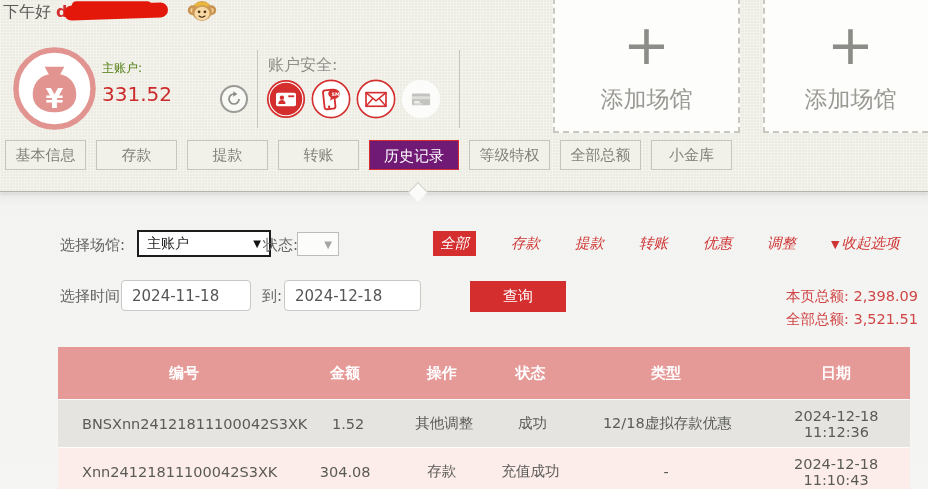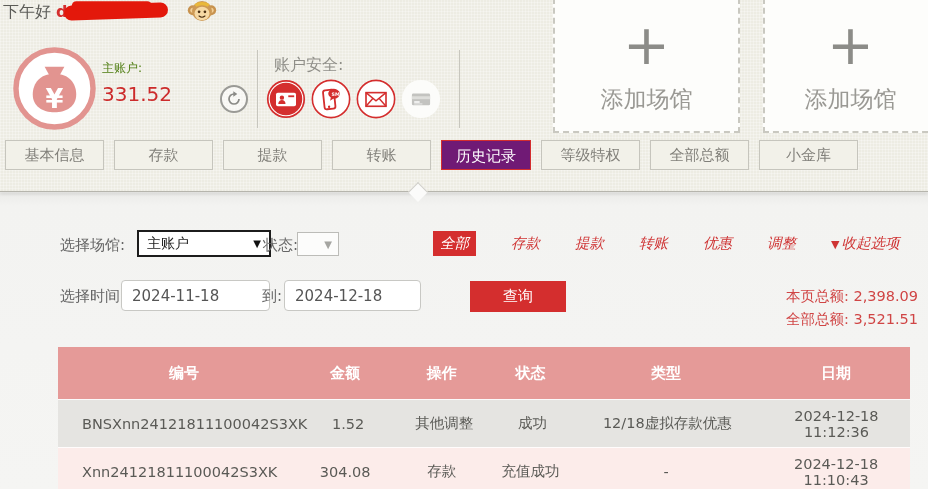--- a/index.html
+++ b/index.html
@@ -21,36 +21,36 @@
   .monkey { margin-left:14px; vertical-align:-9px; }
 
   
   .bag-icon { left:13px; top:47px; width:83px; height:83px; }
   .acct-label { left:102px; top:60px; font-size:12px; color:#4d7c0f; }
   .acct-balance { left:102px; top:82px; font-size:20px; color:#cc2b2b; }
   .refresh-btn { left:220px; top:85px; width:28px; height:28px; border:2px solid #9a9a96; border-radius:50%;
                  background:rgba(255,255,255,.55); display:flex; align-items:center; justify-content:center; cursor:pointer; }
   .vdiv { width:1px; background:#c7c6be; top:50px; height:78px; }
   .vdiv1 { left:257px; } .vdiv2 { left:459px; }
-  .sec-label { left:268px; top:55px; font-size:16px; color:#8f8e88;margin-left:6px; }
+  .sec-label { left:268px; top:55px; font-size:16px; color:#8f8e88; }
   .sec-icons { left:266px; top:79px; display:flex; gap:5px; }
   .sec-icon { width:40px; height:40px; border-radius:50%; cursor:pointer; }
 
   
   .venue-box { top:-12px; height:145px; background:#fdfdfb; border:2px dashed #c9c8c0;
                display:flex; flex-direction:column; align-items:center; justify-content:flex-end;
                padding-bottom:16px; cursor:pointer; }
   .venue-box .plus { font-size:56px; line-height:50px; color:#8c8c88; font-weight:400; }
   .venue-box .vlabel { font-size:23px; color:#9a9994; margin-top:14px; }
   .box1 { left:553px; width:187px; }
   .box2 { left:763px; width:175px; }
 
   
   .tabs { left:5px; top:140px; display:flex; gap:10px; }
-  .tab { width:99px; height:30px; line-height:28px; text-align:center; font-size:15px; color:#807f79;
+  .tab { width:81px; height:30px; line-height:28px; text-align:center; font-size:15px; color:#807f79;
          background:#f2f1e9; border:1px solid #c6c5bd; cursor:pointer; }
   .tab.active { width:90px; background:#701a75; border-color:#d42e2e; color:#fff; line-height:30px; }
 
   
   .page-hr { left:0; top:191px; width:928px; height:1px; background:#b6b5ad; box-shadow:0 2px 3px rgba(0,0,0,.2); z-index:1; }
   .diamond { left:411px; top:185px; width:14px; height:14px; background:#fbfbfa; transform:rotate(45deg);
              border-top:1px solid #cfcec8; border-left:1px solid #cfcec8; z-index:2; }
   .content { left:0; top:192px; width:928px; height:297px; background:linear-gradient(180deg,#ebebe9 0,#f3f3f1 14px,#f5f5f3 100%); }
 
   
@@ -65,21 +65,21 @@
   .sel-status .caret { font-size:10px; color:#a5a5a1; }
 
   .type-tabs { left:433px; top:39px; display:flex; gap:35px; align-items:center; font-size:14.5px;font-style:italic; }
   .type-link { color:#cf3434; cursor:pointer; white-space:nowrap; }
   .type-link.active { background:#d42e2e; color:#fff; padding:3px 7px; }
   .collapse-link { color:#cf3434; cursor:pointer; white-space:nowrap; }
   .collapse-link .tri { font-size:11px; margin-right:2px; }
 
   
   .lbl-time { left:60px; top:95px; }
-  .date-input { top:88px; width:149px; height:31px; border:1px solid #c8c8c4; border-radius:4px;
+  .date-input { top:88px; width:130px; height:31px; border:1px solid #c8c8c4; border-radius:4px;
                 padding:0 10px; font-size:15px; color:#555; background:#fff;
                 font-family:"DejaVu Sans","Liberation Sans",sans-serif; }
   .inp-from { left:121px; }
   .lbl-to { left:262px; top:95px; }
   .inp-to { left:284px; width:137px; }
   .btn-search { left:470px; top:89px; width:96px; height:31px; background:#d42e2e; border:none; color:#fff;
                 font-size:15px; cursor:pointer; font-family:"DejaVu Sans","Liberation Sans",sans-serif; }
   .totals { right:10px; top:85px; text-align:right; font-size:14.5px; color:#d04545; line-height:23px;margin-top:8px; }
 
   

